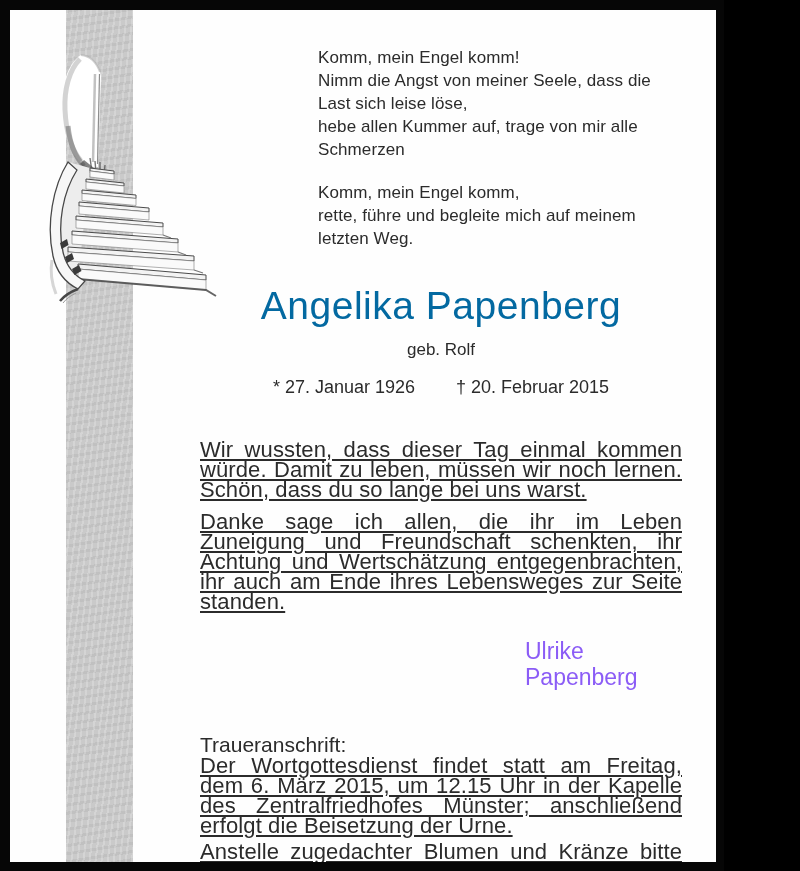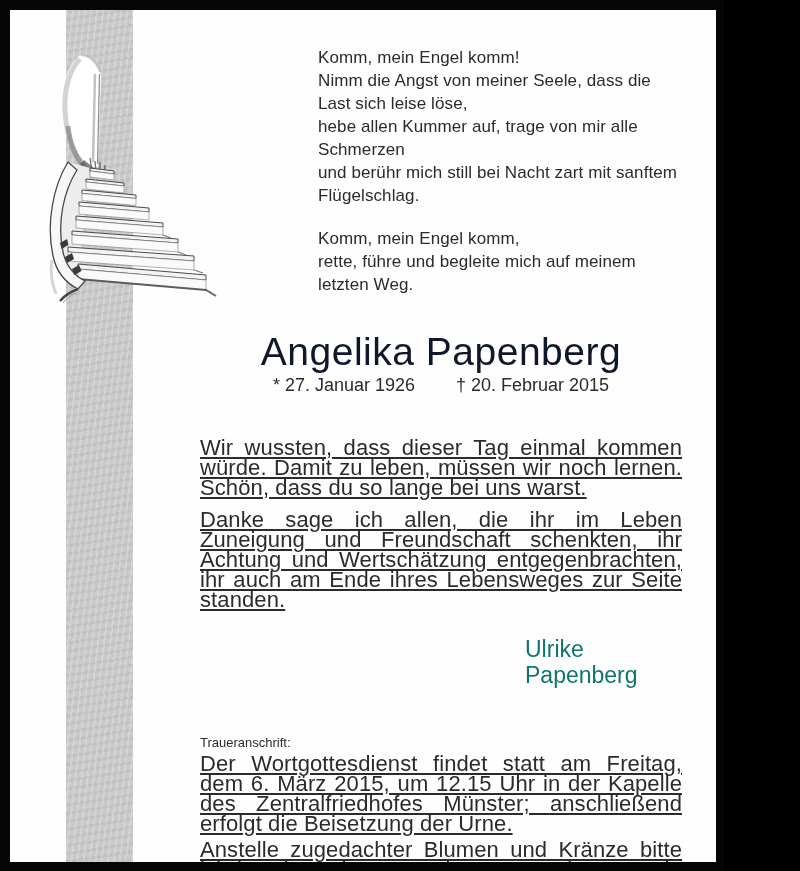--- a/index.html
+++ b/index.html
@@ -13,31 +13,31 @@
          background-color:#cacaca;
          background-image:
            repeating-linear-gradient(97deg, rgba(255,255,255,0.20) 0px, rgba(255,255,255,0.20) 2px, rgba(0,0,0,0) 2px, rgba(0,0,0,0) 6px),
            repeating-linear-gradient(171deg, rgba(110,110,110,0.10) 0px, rgba(110,110,110,0.10) 3px, rgba(0,0,0,0) 3px, rgba(0,0,0,0) 8px);}
   .stairs-svg{position:absolute;left:0;top:0;width:210px;height:300px;}
   
   .content{position:absolute;left:190px;right:34px;top:0;color:#2b2b2b;}
   .poem{margin:36px 0 0 118px;font-size:17px;line-height:23px;letter-spacing:0.1px;}
   .poem .stanza2{margin-top:20px;}
   .name{margin-top:34px;text-align:center;font-size:39px;line-height:44px;
-        letter-spacing:0.5px;color:#0f172a;}
+        letter-spacing:0.5px;color:#0369a1;}
   .maiden{margin-top:12px;text-align:center;font-size:17px;line-height:20px;}
-  .dates{margin-top:0;text-align:center;font-size:18px;line-height:22px;}
+  .dates{margin-top:16px;text-align:center;font-size:18px;line-height:22px;}
   .dates span{display:inline-block;margin:0 18px;}
   .para{font-size:22px;line-height:20px;text-align:justify;letter-spacing:0.1px;text-decoration:underline;}
   .p1{margin-top:42px;}
   .p2{margin-top:12px;}
   .sigblock{margin-top:26px;margin-left:325px;}
   .sig-label{font-size:17px;line-height:21px;}
-  .sig-name{font-size:23px;line-height:26px;color:#0f766e;}
-  .addrblock{margin-top:44px;font-size:13px;line-height:22px;}
+  .sig-name{font-size:23px;line-height:26px;color:#8b5cf6;}
+  .addrblock{margin-top:44px;font-size:21px;line-height:22px;}
   .p3{}
   .p4{margin-top:6px;}
 </style>
 </head>
 <body>
 
 <div class="frame">
   <div class="paper">
 
     <div class="strip"></div>
@@ -88,29 +88,29 @@
       <path d="M 42,250 C 40,262 42,274 46,284" stroke="#c4c4c4" stroke-width="3" fill="none" opacity="0.7"></path>
     </svg>
 
     <div class="content">
 
       <div class="poem">
         <div class="stanza1">
           <div>Komm, mein Engel komm!</div>
           <div>Nimm die Angst von meiner Seele, dass die Last sich leise löse,</div>
           <div>hebe allen Kummer auf, trage von mir alle Schmerzen</div>
-          <div>und berühr mich still bei Nacht zart mit sanftem Flügelschlag.</div>
         </div>
         <div class="stanza2">
           <div>Komm, mein Engel komm,</div>
           <div>rette, führe und begleite mich auf meinem letzten Weg.</div>
         </div>
       </div>
 
       <div class="name">Angelika Papenberg</div>
+      <div class="maiden">geb. Rolf</div>
       <div class="dates">
         <span>* 27. Januar 1926</span>
         <span>† 20. Februar 2015</span>
       </div>
 
       <div class="para p1">Wir wussten, dass dieser Tag einmal kommen würde. Damit zu leben, müssen wir noch lernen. Schön, dass du so lange bei uns warst.</div>
       <div class="para p2">Danke sage ich allen, die ihr im Leben Zuneigung und Freundschaft schenkten, ihr Achtung und Wertschätzung entgegenbrachten, ihr auch am Ende ihres Lebensweges zur Seite standen.</div>
 
       <div class="sigblock">
         <div class="sig-name">Ulrike Papenberg</div>

